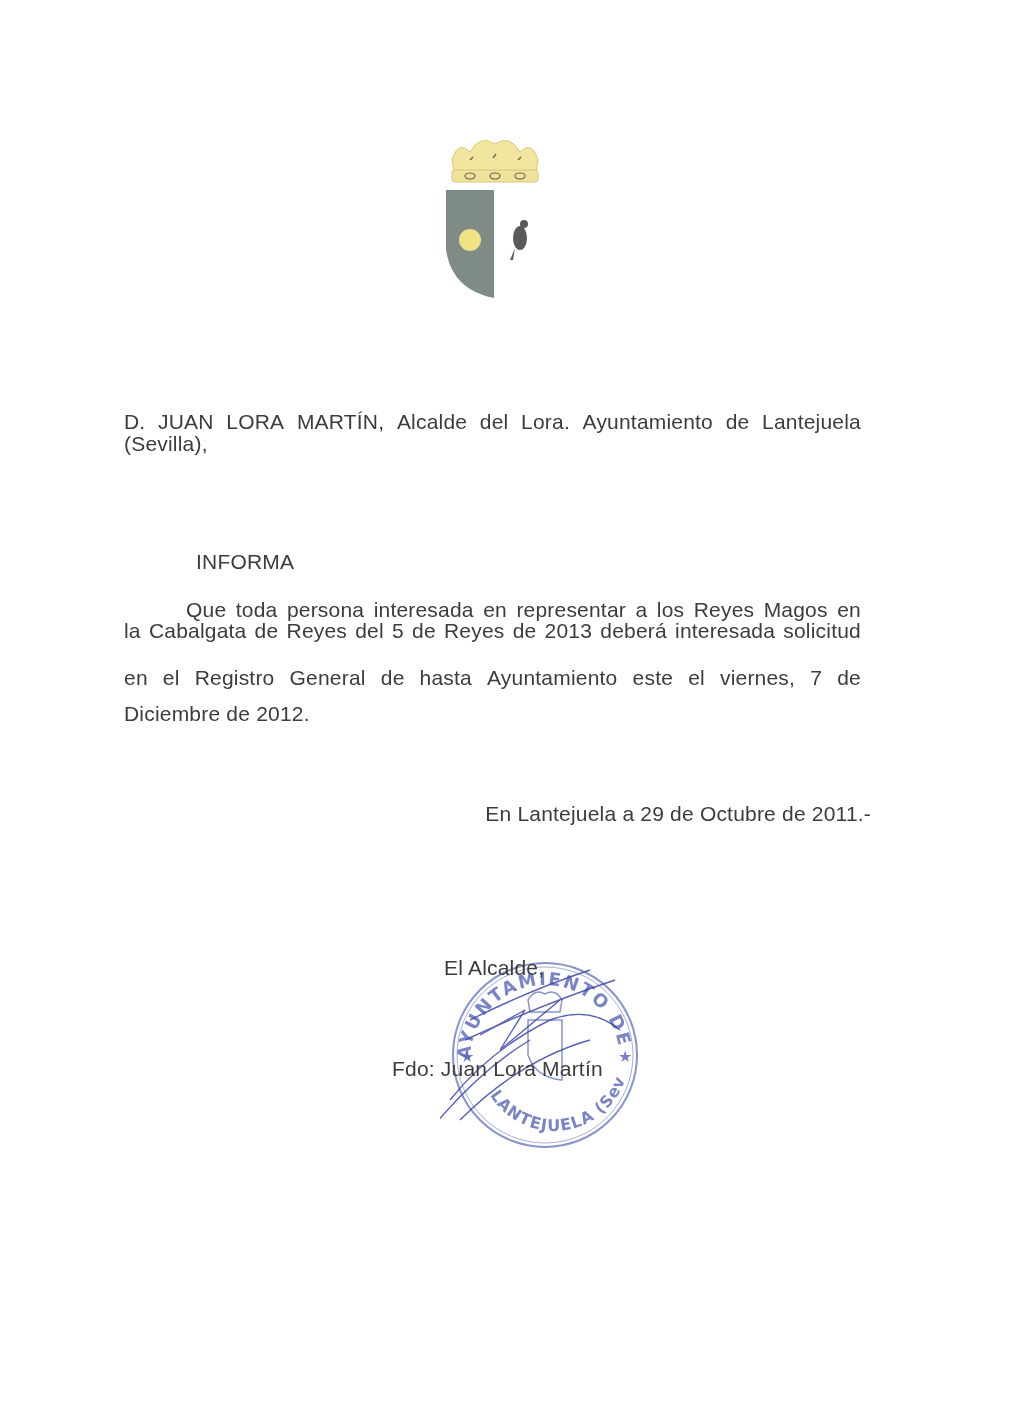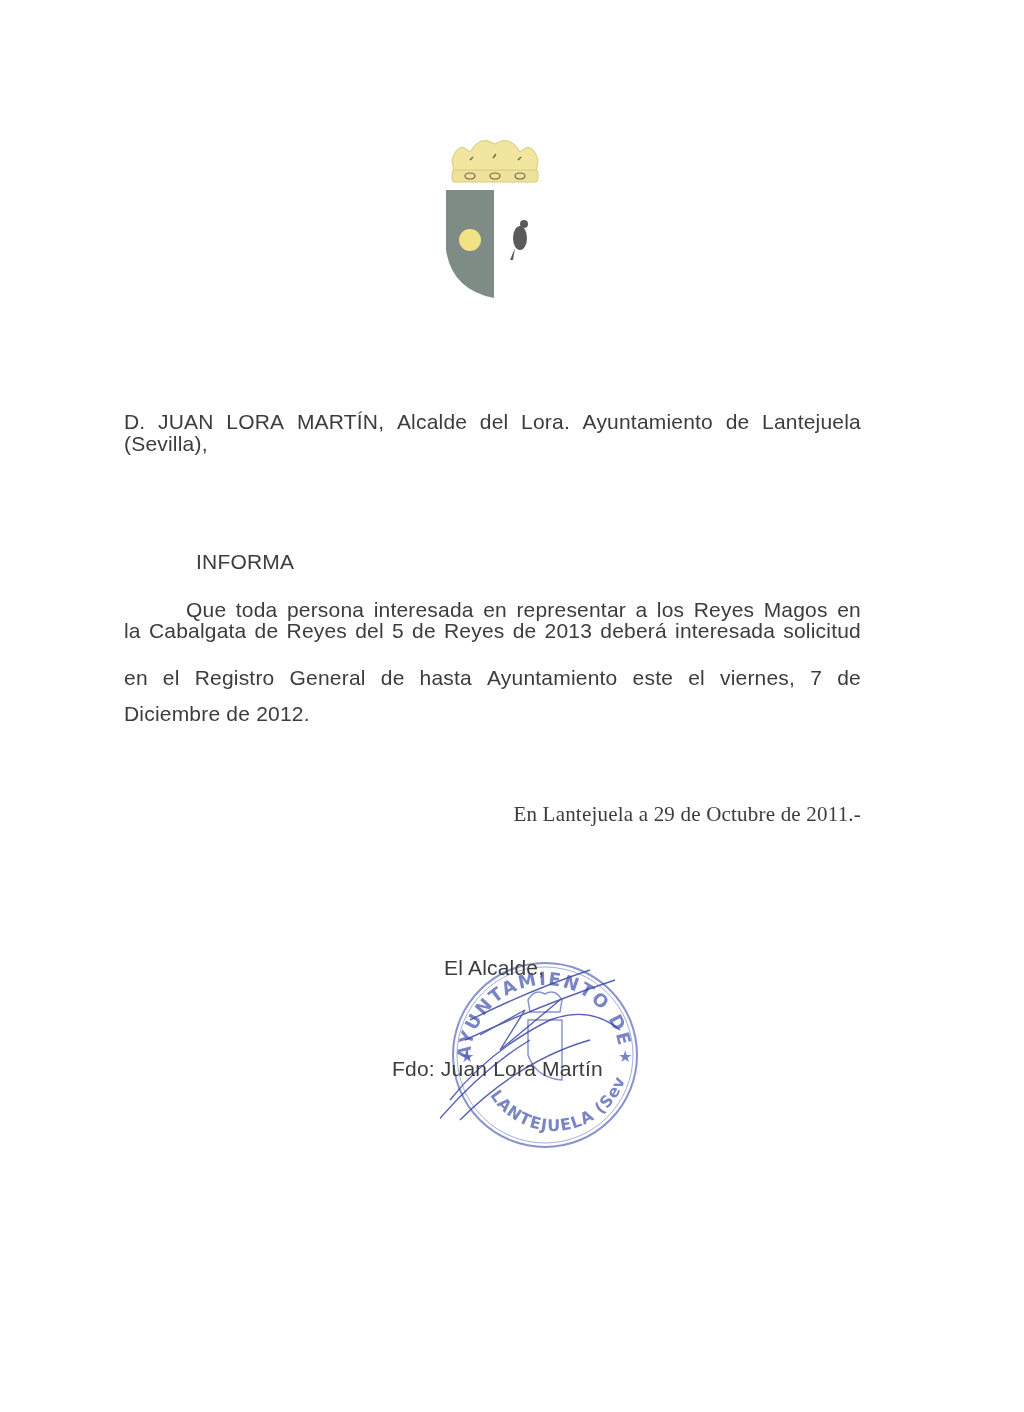--- a/index.html
+++ b/index.html
@@ -92,21 +92,21 @@
   <span>hasta</span>
   <span>Ayuntamiento</span>
   <span>este</span>
   <span>el</span>
   <span>viernes,</span>
   <span>7</span>
   <span>de</span>
 </div>
 <div class="line text" style="top:702px;">Diciembre de 2012.</div>
 
-<div class="abs text" style="right:163px; top:802px;font-family:Liberation Serif, serif;">En Lantejuela a 29 de Octubre de 2011.-</div>
+<div class="abs text" style="right:153px; top:802px;">En Lantejuela a 29 de Octubre de 2011.-</div>
 
 <div id="seal" class="abs">
   <svg width="210" height="200" viewBox="0 0 210 200">
     <defs>
       <path id="arcTop" d="M30 110 A75 75 0 0 1 180 110"></path>
       <path id="arcBot" d="M50 145 A75 75 0 0 0 185 130"></path>
     </defs>
     <circle cx="105" cy="105" r="92" fill="none" stroke="#6a78c2" stroke-width="2" opacity="0.8"></circle>
     <circle cx="105" cy="105" r="88" fill="none" stroke="#6a78c2" stroke-width="1" opacity="0.6"></circle>
     <text font-family="'DejaVu Sans', sans-serif" font-size="18" font-weight="bold" fill="#5766b8" opacity="0.8" letter-spacing="2">

